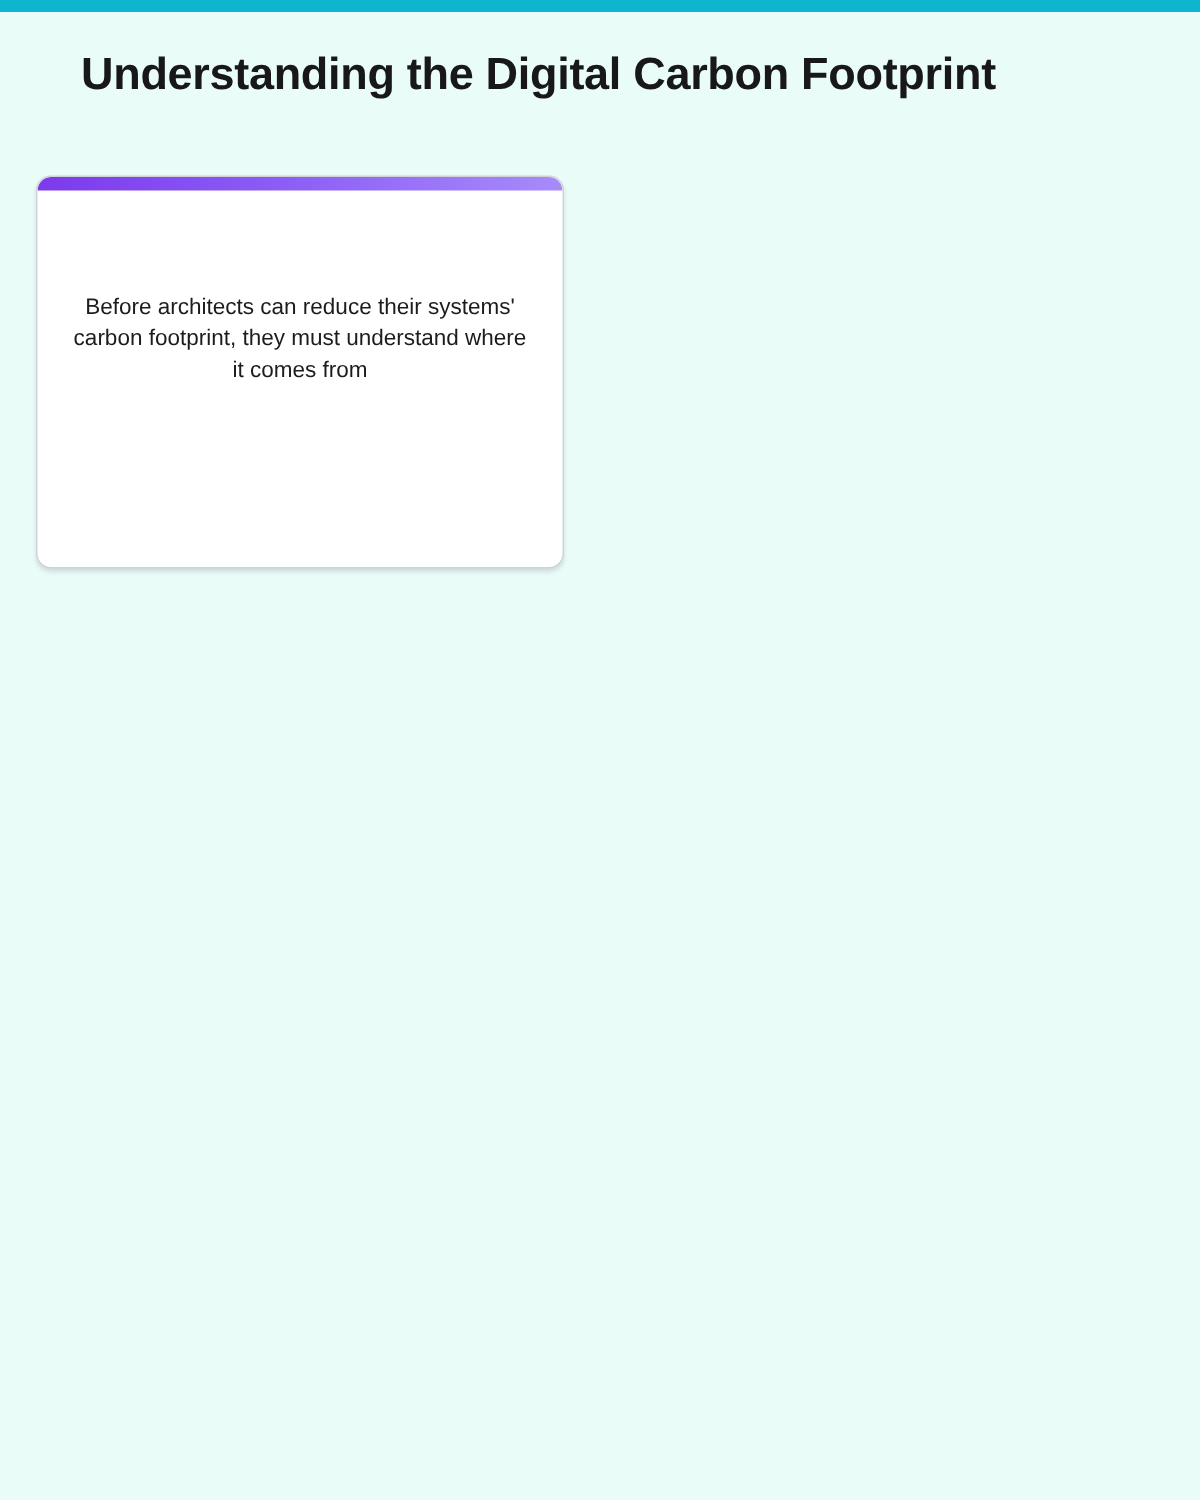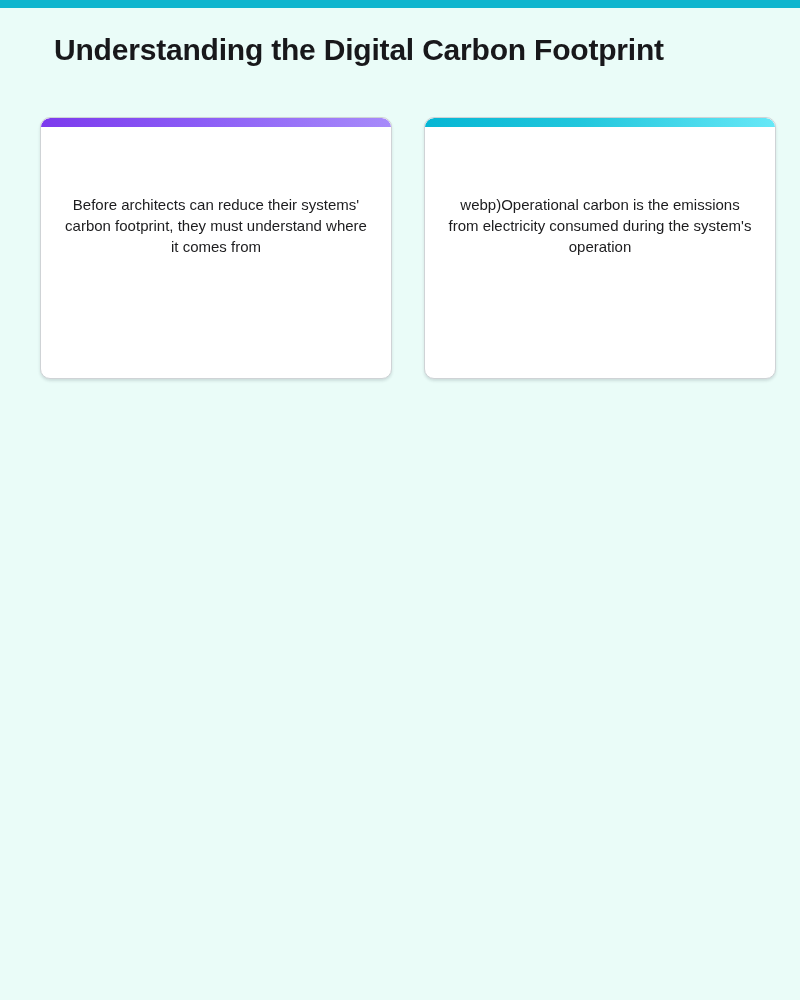--- a/index.html
+++ b/index.html
@@ -46,21 +46,21 @@
     font-weight: bold;
     color: #18181b;
     letter-spacing: -0.2px;
     white-space: nowrap;
   }
 
   
   .card-grid {
     position: absolute;
     top: 117px;
-    left: 40px;
+    left: 24px;
     width: 736px;
     display: grid;
     grid-template-columns: 352px 352px;
     grid-template-rows: 262px 262px 263px;
     column-gap: 32px;
     row-gap: 32px;
   }
 
   .card {
     position: relative;
@@ -124,23 +124,17 @@
 
     <div class="card accent-purple">
       <div class="card-accent"></div>
       <div class="card-body">
         <p class="card-text">Before architects can reduce their systems' carbon footprint, they must understand where it comes from</p>
       </div>
     </div>
 
 
 
-    <div class="card accent-cyan">
-      <div class="card-accent"></div>
-      <div class="card-body">
-        <p class="card-text">webp)Operational carbon is the emissions from electricity consumed during the system's operation</p>
-      </div>
-    </div>
 
 
 
   </div>
 </div>
 
 </body></html>

